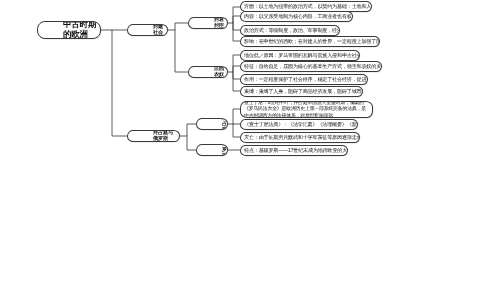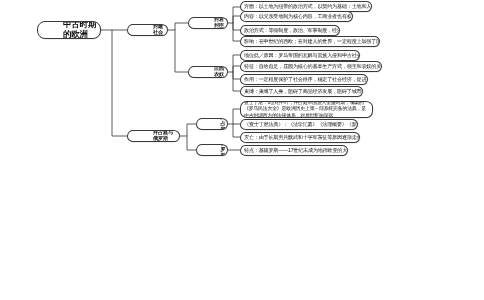--- a/index.html
+++ b/index.html
@@ -38,21 +38,21 @@
     justify-content: flex-start;
     padding: 0 3px;
     line-height: 1.12;
     letter-spacing: -0.2px;
     white-space: nowrap;
     overflow: hidden;
     z-index: 3;
     box-shadow: 0.5px 0.5px 0 rgba(0,0,0,0.13);
   }
   .node.center {
-    justify-content: center;
+    justify-content: flex-start;
     white-space: normal;
     padding-left: 25px;
   }
   .node.wrap {
     white-space: normal;
     align-items: center;
     line-height: 1.25;
   }
   .root {
     font-size: 8.5px;

